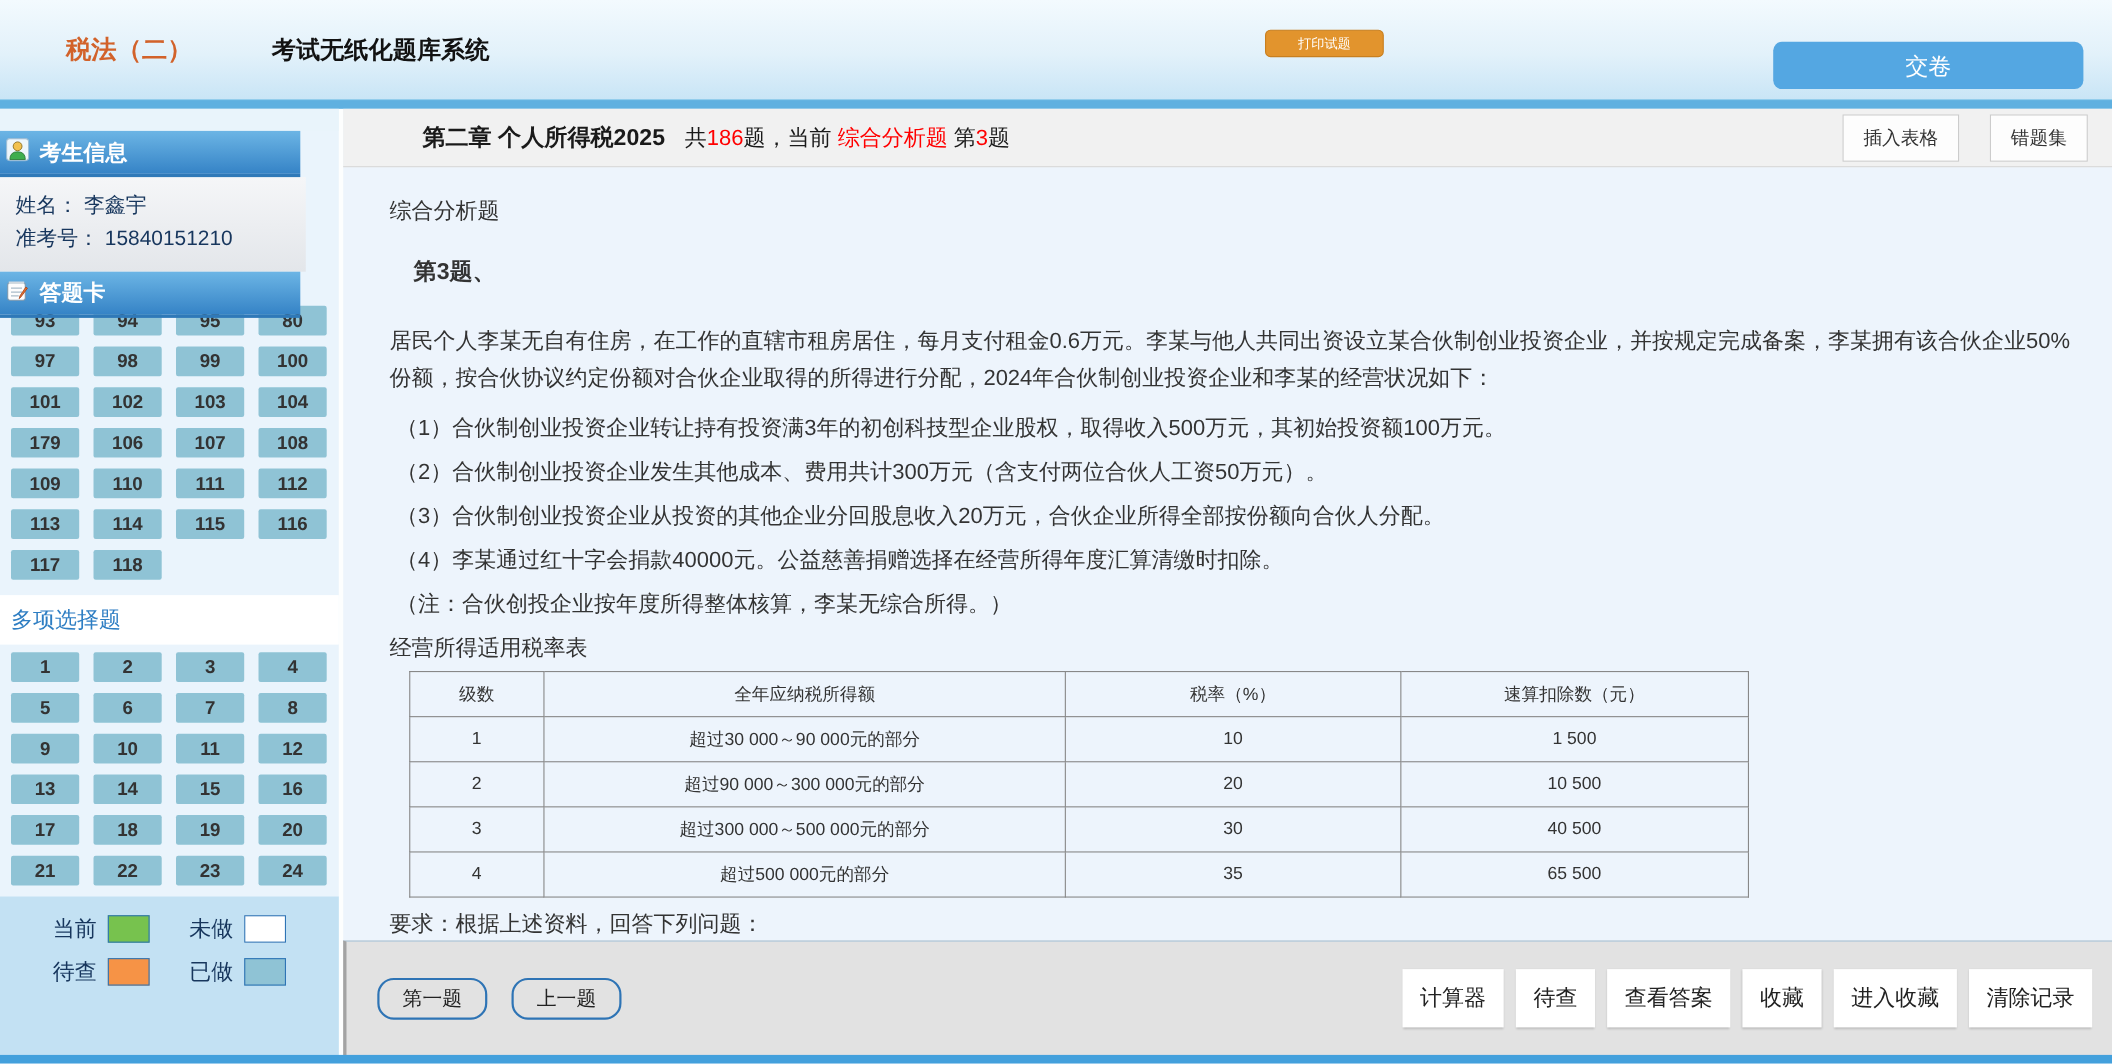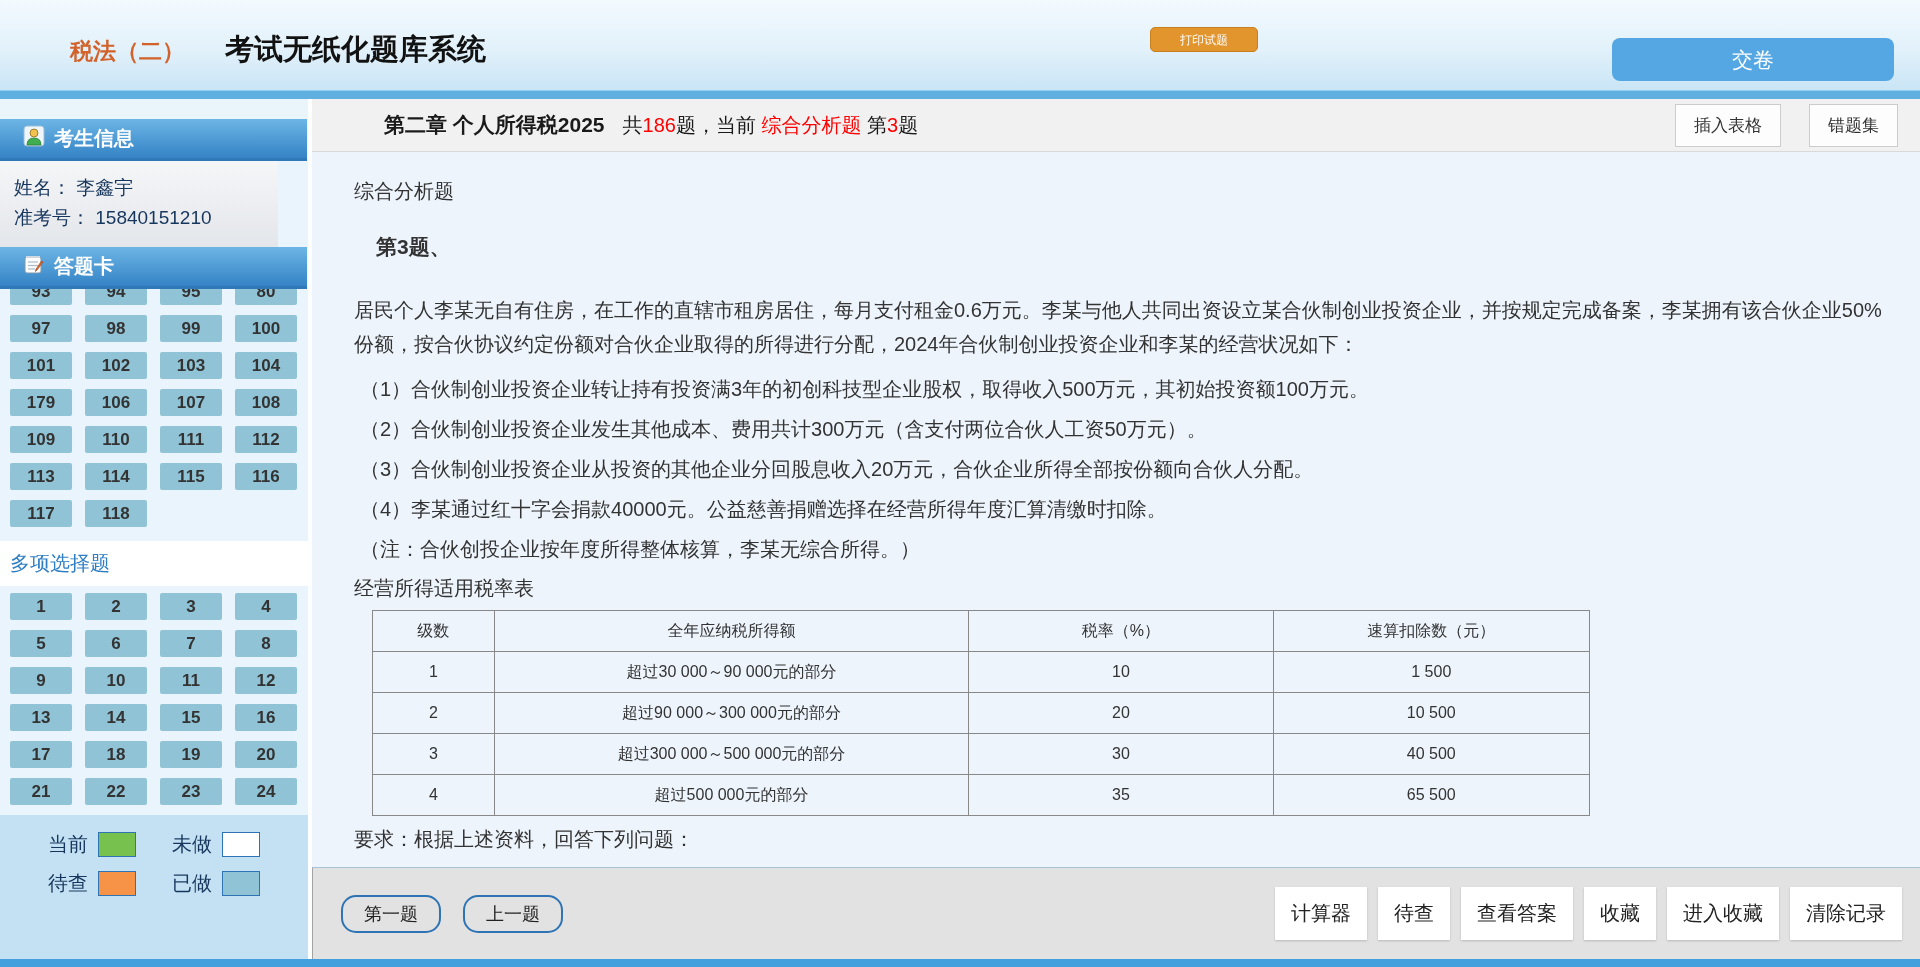--- a/index.html
+++ b/index.html
@@ -7,42 +7,42 @@
   body {
     width:1920px; height:967px;
     font-family:"Liberation Sans","DejaVu Sans",sans-serif;
     background:#ffffff; overflow:hidden;
   }
   .page { width:1920px; height:967px; display:flex; flex-direction:column; background:#fbfdff; }
 
   
   .header { height:90px; flex:none; position:relative;
     background:linear-gradient(180deg,#f3fafe 0%,#e2f1fa 55%,#c9e5f6 100%); }
-  .brand { position:absolute; left:70px; top:30px; display:flex; align-items:baseline; gap:40px; }
+  .brand { position:absolute; left:60px; top:30px; display:flex; align-items:baseline; gap:40px; }
   .subject { color:#d2622a; font-size:23px; font-weight:bold; }
-  .app-title { color:#121212; font-size:29px; font-weight:bold; }
+  .app-title { color:#121212; font-size:22px; font-weight:bold;margin-left:32px; }
   .print-btn { position:absolute; left:1150px; top:27px; width:108px; height:25px;
     background:#e2942d; border:1px solid #c87f1f; border-radius:5px;
     color:#fff; font-size:12px; line-height:1; cursor:pointer; font-family:inherit; }
   .submit-btn { position:absolute; left:1612px; top:38px; width:282px; height:43px;
     background:#54a7e2; border:none; border-radius:8px; color:#fff; font-size:21px;
     cursor:pointer; font-family:inherit; }
   .divider { height:9px; background:#5fb0e0; border-top:1px solid #93cdec; flex:none; }
 
   
   .content { flex:1; display:flex; min-height:0; background:#fdfefe; }
 
   
   .sidebar { width:308px; flex:none; display:flex; flex-direction:column; background:#eaf4fc; min-height:0; }
   .side-gap { height:20px; background:#e9f4fb; flex:none; }
-  .side-header { height:42px; width:307px; flex:none; position:relative; z-index:2;
+  .side-header { height:42px; width:273px; flex:none; position:relative; z-index:2;
     background:linear-gradient(180deg,#6cb5e5 0%,#3583c6 100%);
     border-bottom:3px solid #2f79b8;
     color:#fff; font-size:20px; font-weight:bold;
-    display:flex; align-items:center; gap:9px; padding-left:23px; }
+    display:flex; align-items:center; gap:9px; padding-left:5px; }
   .info-box { width:278px; flex:none; background:linear-gradient(180deg,#f5f6f8 0%,#e3e6ea 100%);
     padding:12px 0 14px 14px; color:#17365d; font-size:19px; line-height:30px; }
   .num-grid { display:grid; grid-template-columns:repeat(4,62px); gap:10px 13px;
     padding:7px 8px 10px 10px; flex:none; }
   .num-grid.clipped { margin-top:-11px; padding-top:0; }
   .num-btn { height:27px; background:#8fc3d5; border:none; border-radius:2px;
     font-size:17px; font-weight:bold; color:#333; cursor:pointer; font-family:inherit; }
   .section-label { background:#ffffff; color:#2e7ec3; font-size:20px;
     padding:9px 0 9px 10px; margin-top:4px; flex:none; }
   .legend { background:#c3e1f3; flex:1; padding-top:16px;
@@ -67,22 +67,22 @@
   .q-type { margin-bottom:28px; }
   .q-num  { font-weight:bold; font-size:21px; margin:0 0 32px 22px; }
   .q-intro { line-height:34px; margin-bottom:8px; }
   .q-item { line-height:40px; padding-left:6px; }
   .table-title { margin:6px 0 8px 0; }
   table.rates { border-collapse:collapse; width:1218px; margin-left:18px; table-layout:fixed; }
   .rates th, .rates td { border:1px solid #888888; text-align:center; height:41px;
     font-weight:normal; font-size:16px; color:#333; padding:0; }
   .requirement { margin-top:10px; }
 
-  .bottom-bar { flex:none; height:92px; background:#e2e2e2;
-    border-top:1px solid #a9c4d8; border-left:1px solid #a3a3a3;
+  .bottom-bar { flex:none; height:104px; background:#e2e2e2;
+    border-top:1px solid #a9c4d8; border-left:3px solid #a3a3a3;
     display:flex; align-items:center; }
   .pill { border:2px solid #2e74b5; border-radius:15px; background:transparent; color:#222;
     font-size:18px; padding:5px 21px; margin-right:22px; cursor:pointer; font-family:inherit; }
   .pill.first { margin-left:28px; }
   .bb-right { margin-left:auto; margin-right:18px; display:flex; gap:11px; }
   .bb-btn { background:#ffffff; border:none; box-shadow:0 1px 2px rgba(0,0,0,.18);
     font-size:20px; color:#222; padding:13px 16px; cursor:pointer; font-family:inherit; }
 
   .footer-strip { height:8px; flex:none; background:#43a0dc; }
 </style>

